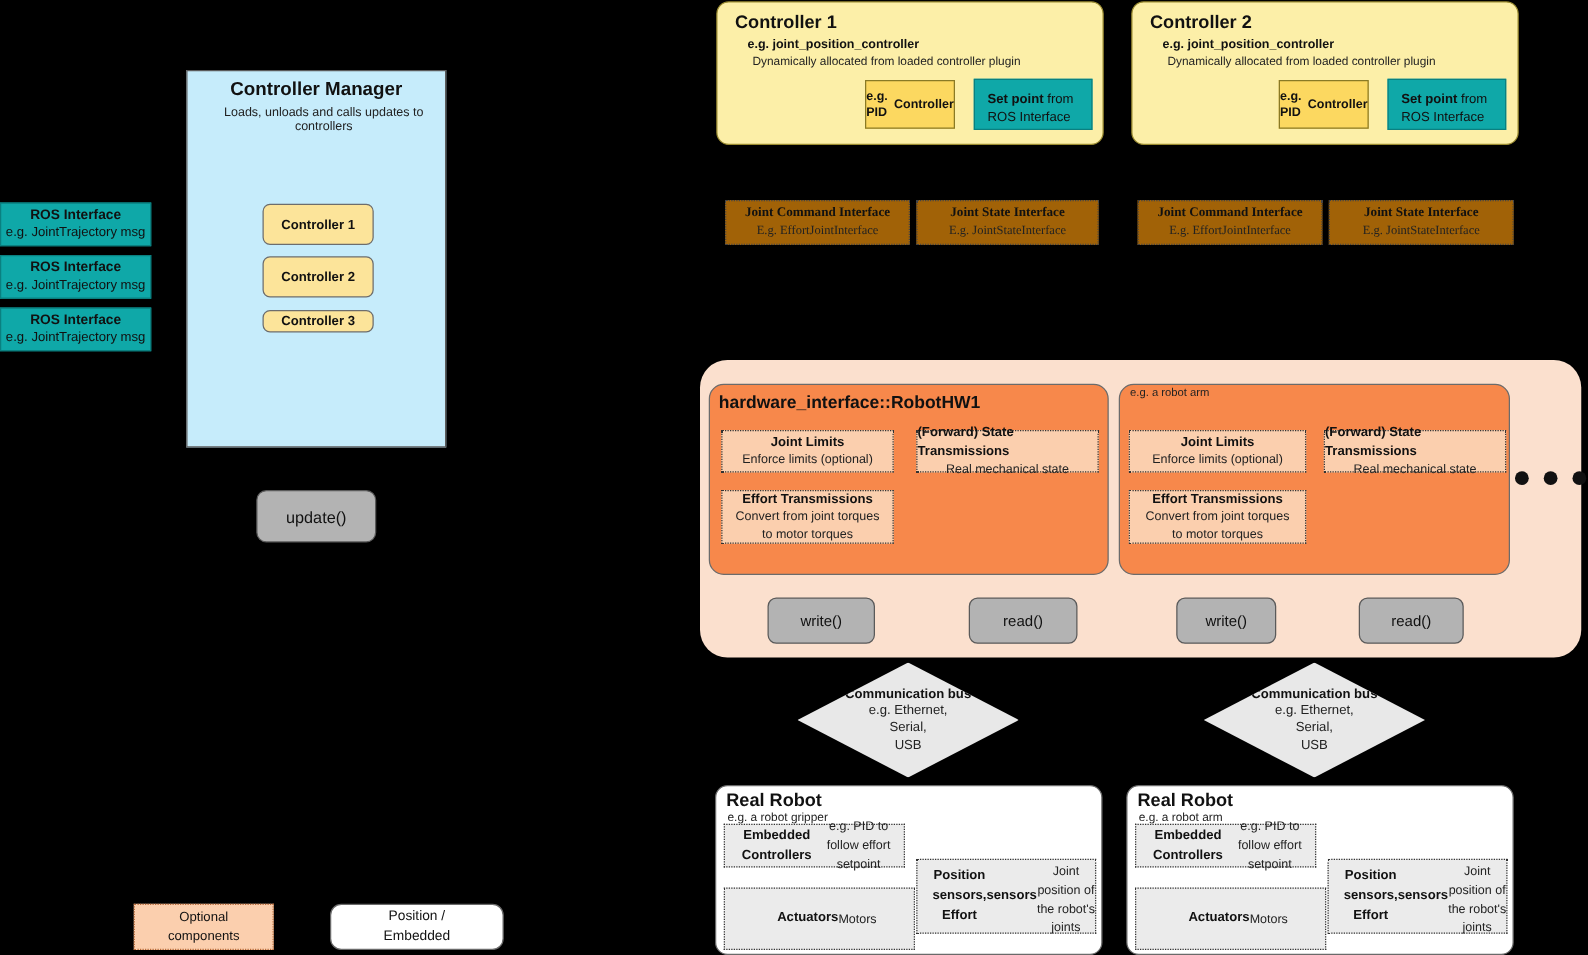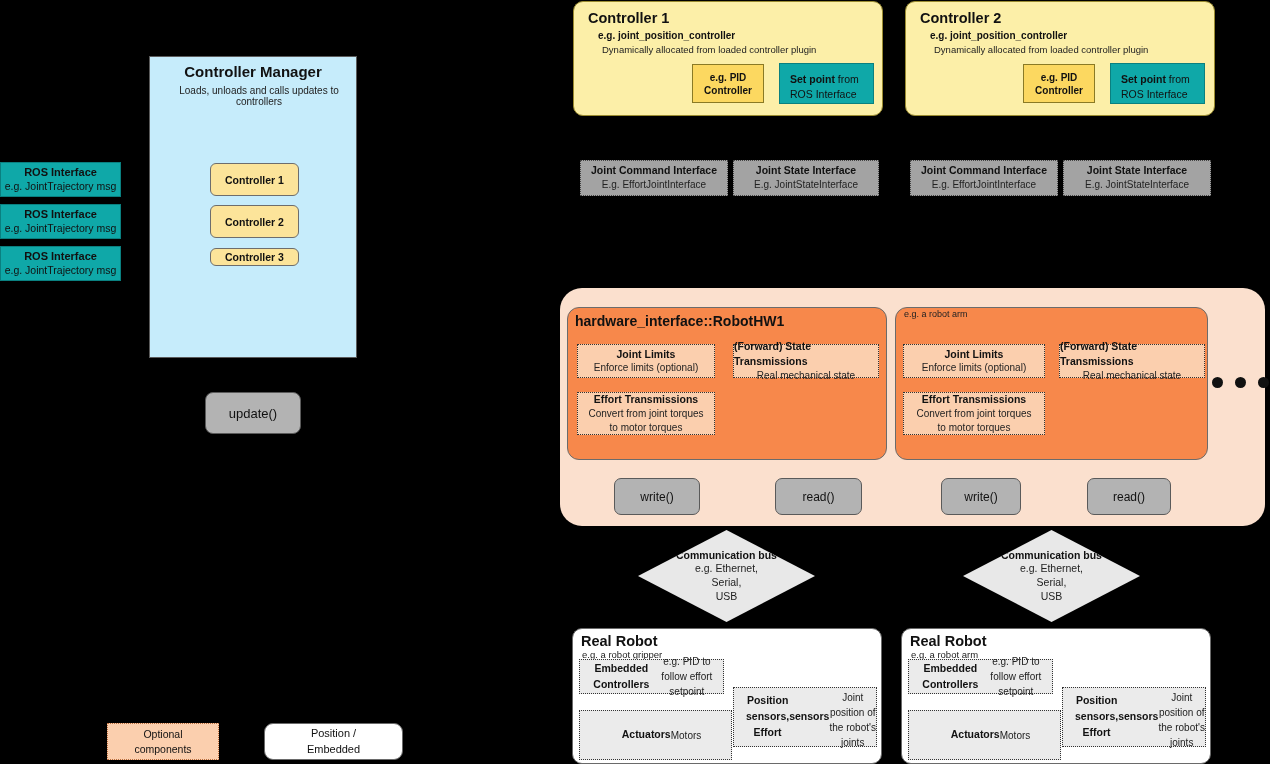--- a/index.html
+++ b/index.html
@@ -57,39 +57,40 @@
     border: 1px solid #9a8b30;
     border-radius: 10px;
   }
   .ctrl-panel .hdr   { font-size: 14.5px; font-weight: bold; color:#111; }
   .ctrl-panel .eg    { font-size: 10px; font-weight: bold; color:#111; }
   .ctrl-panel .dyn   { font-size: 9.5px; color:#222; }
 
   .pid-box {
     background: #FCD860;
     border: 1px solid #8a7a25;
-    display:flex; flex-direction:column;
+    display:flex; flex-direction:row;
     align-items:center; justify-content:center;
     font-size: 10px; font-weight: bold; color:#111; line-height:1.3;
   }
   .setpoint-box {
     background: #0FA8A8;
     border: 1px solid #0a8080;
     padding: 8px 10px;
     font-size: 10.5px; color:#111; line-height:1.45;
   }
   .setpoint-box b { font-weight: bold; }
 
   
   .iface-box {
-    background: #a3a3a3;
+    background: #a16207;
     border: 1.5px dotted #444;
     display:flex; flex-direction:column;
     align-items:center; justify-content:center;
     line-height: 1.45;
+    font-family: Liberation Serif, serif;
   }
   .iface-box .ttl { font-size: 10.5px; font-weight: bold; color:#111; }
   .iface-box .sub { font-size: 10px; color:#222; }
 
   
   .peach {
     background: #FBE0CE;
     border-radius: 22px;
   }
   .hw-box {

